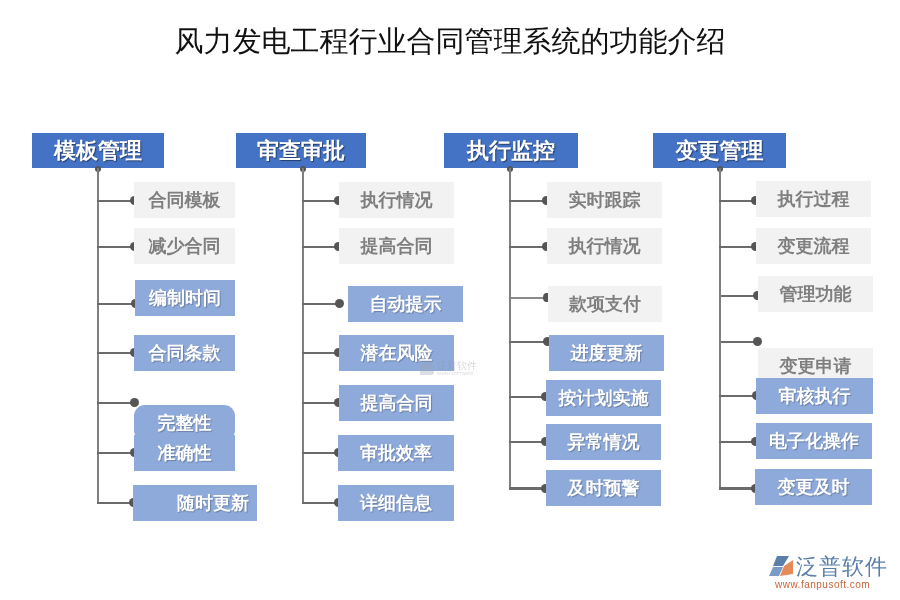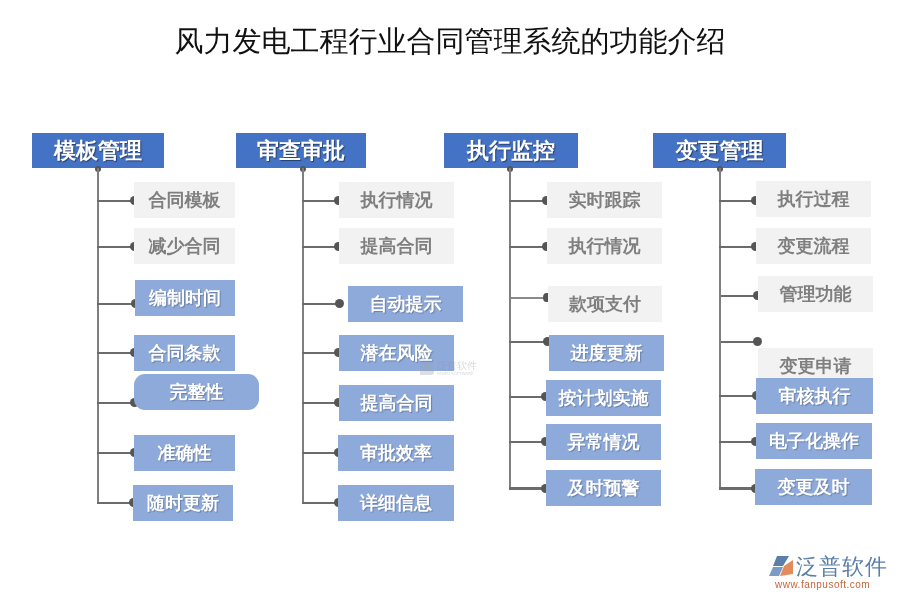--- a/index.html
+++ b/index.html
@@ -75,29 +75,29 @@
   <div class="hline" style="left:97px; top:303px; width:38px;"></div>
   <div class="dot" style="left:131px; top:299px;"></div>
   <div class="item blue" style="left:135px; top:280px; width:100px;">编制时间</div>
 
   <div class="hline" style="left:97px; top:352px; width:38px;"></div>
   <div class="dot" style="left:130px; top:348px;"></div>
   <div class="item blue" style="left:134px; top:335px; width:101px;">合同条款</div>
 
   <div class="hline" style="left:97px; top:402px; width:38px;"></div>
   <div class="dot" style="left:130px; top:398px;"></div>
-  <div class="item blue" style="left:134px; top:374px; width:125px;border-radius:11px;">完整性</div>
+  <div class="item blue" style="left:134px; top:405px; width:101px;border-radius:11px;">完整性</div>
 
   <div class="hline" style="left:97px; top:452px; width:38px;"></div>
   <div class="dot" style="left:130px; top:448px;"></div>
   <div class="item blue" style="left:134px; top:435px; width:101px;">准确性</div>
 
   <div class="hline" style="left:97px; top:502px; width:38px;"></div>
   <div class="dot" style="left:129px; top:498px;"></div>
-  <div class="item blue" style="left:133px; top:485px; width:100px;">随时更新</div>
+  <div class="item blue" style="left:133px; top:485px; width:88px;padding-left:36px;">随时更新</div>
 </div>
 
 <div>
   <div class="header" style="left:236px; top:133px; width:130px;">审查审批</div>
   <div class="topdot" style="left:300px; top:166px;"></div>
   <div class="vline" style="left:302px; top:168px; height:336px;"></div>
 
   <div class="hline" style="left:302px; top:200px; width:38px;"></div>
   <div class="dot" style="left:334px; top:196px;"></div>
   <div class="item light" style="left:339px; top:182px; width:115px;">执行情况</div>

